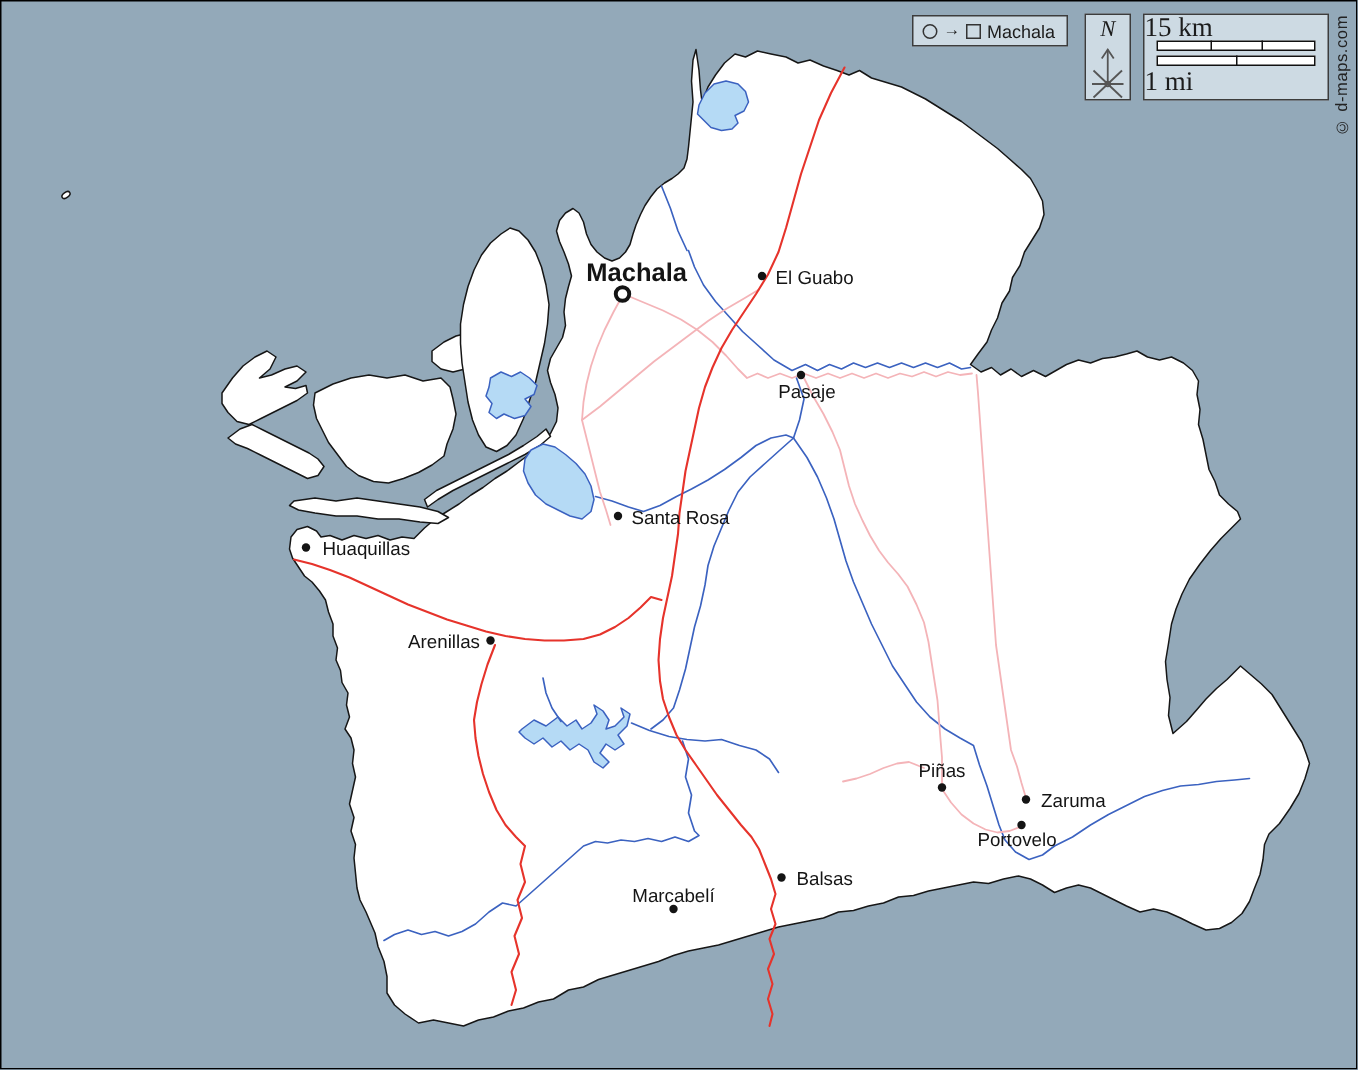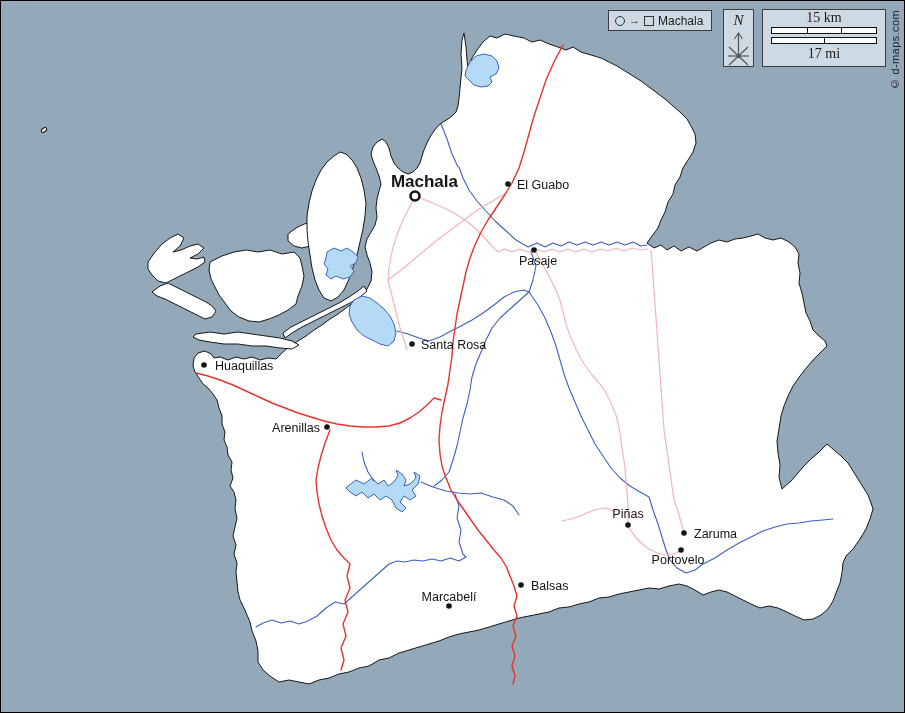--- a/index.html
+++ b/index.html
@@ -23,22 +23,22 @@
   
   .panel{position:absolute;background:#cddae3;border:1px solid #3c3c3c;z-index:40;
          color:#1c1c1c;box-sizing:border-box;}
   .mercator-box{left:608px;top:10px;width:104px;height:21px;display:flex;align-items:center;
                 gap:4px;padding:0 6px;font-size:12px;}
   .circle-icon{width:8px;height:8px;border:1px solid #333;border-radius:50%;display:inline-block;flex:0 0 auto;}
   .square-icon{width:8px;height:8px;border:1px solid #333;display:inline-block;flex:0 0 auto;}
   .arrow-glyph{font-size:11px;line-height:1;flex:0 0 auto;}
   .compass-box{left:723px;top:9px;width:31px;height:58px;text-align:center;}
   .compass-n{font-family:"Liberation Serif",serif;font-style:italic;font-size:15px;display:block;margin-top:2px;}
-  .scale-box{left:762px;top:9px;width:124px;height:58px;text-align:center;
-             font-family:"Liberation Serif",serif;font-size:14px;}
+  .scale-box{left:762px;top:9px;width:124px;height:58px;
+             font-family:"Liberation Serif",serif;font-size:18px;}
   .scale-text{display:block;line-height:14px;margin-top:1px;}
   .scale-bar{position:relative;width:104px;height:5px;margin:2px auto 3px auto;background:#fff;border:1px solid #111;}
   .scale-bar .tick{position:absolute;top:-1px;width:1px;height:7px;background:#111;}
   .copyright{position:absolute;top:10px;right:4px;z-index:40;writing-mode:vertical-rl;
              transform:rotate(180deg);font-size:11px;color:#222;letter-spacing:.4px;}
 </style>
 </head>
 <body>
 
 <div class="map-root">
@@ -156,19 +156,19 @@
 
   <div class="panel scale-box">
     <span class="scale-text">15 km</span>
     <div class="scale-bar">
       <span class="tick" style="left:33.3%"></span>
       <span class="tick" style="left:66.6%"></span>
     </div>
     <div class="scale-bar">
       <span class="tick" style="left:50%"></span>
     </div>
-    <span class="scale-text">17 mi</span>
+    <span class="scale-text">1 mi</span>
   </div>
 
   <div class="copyright">© d-maps.com</div>
 
   <div class="frame"></div>
 </div>
 
 </body></html>

